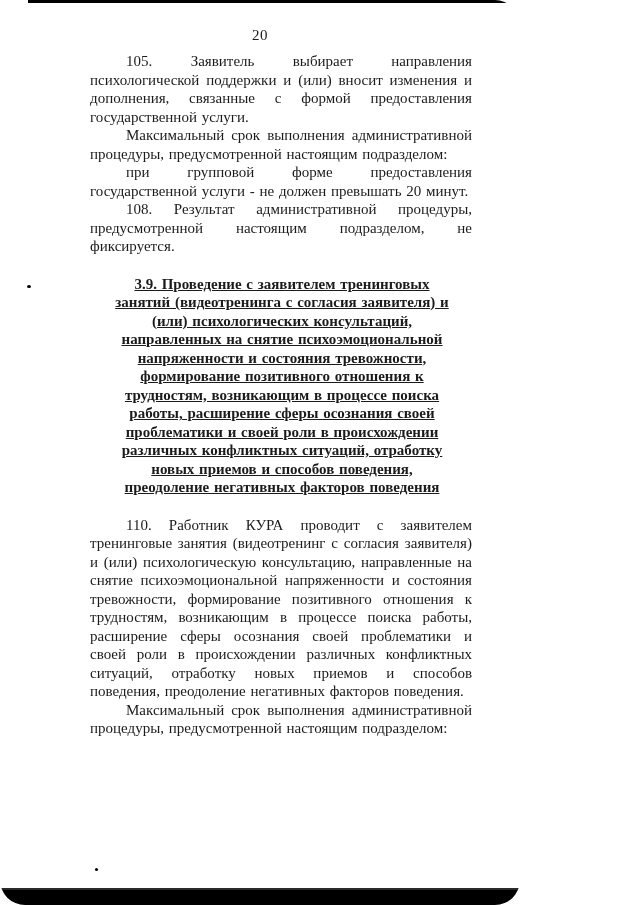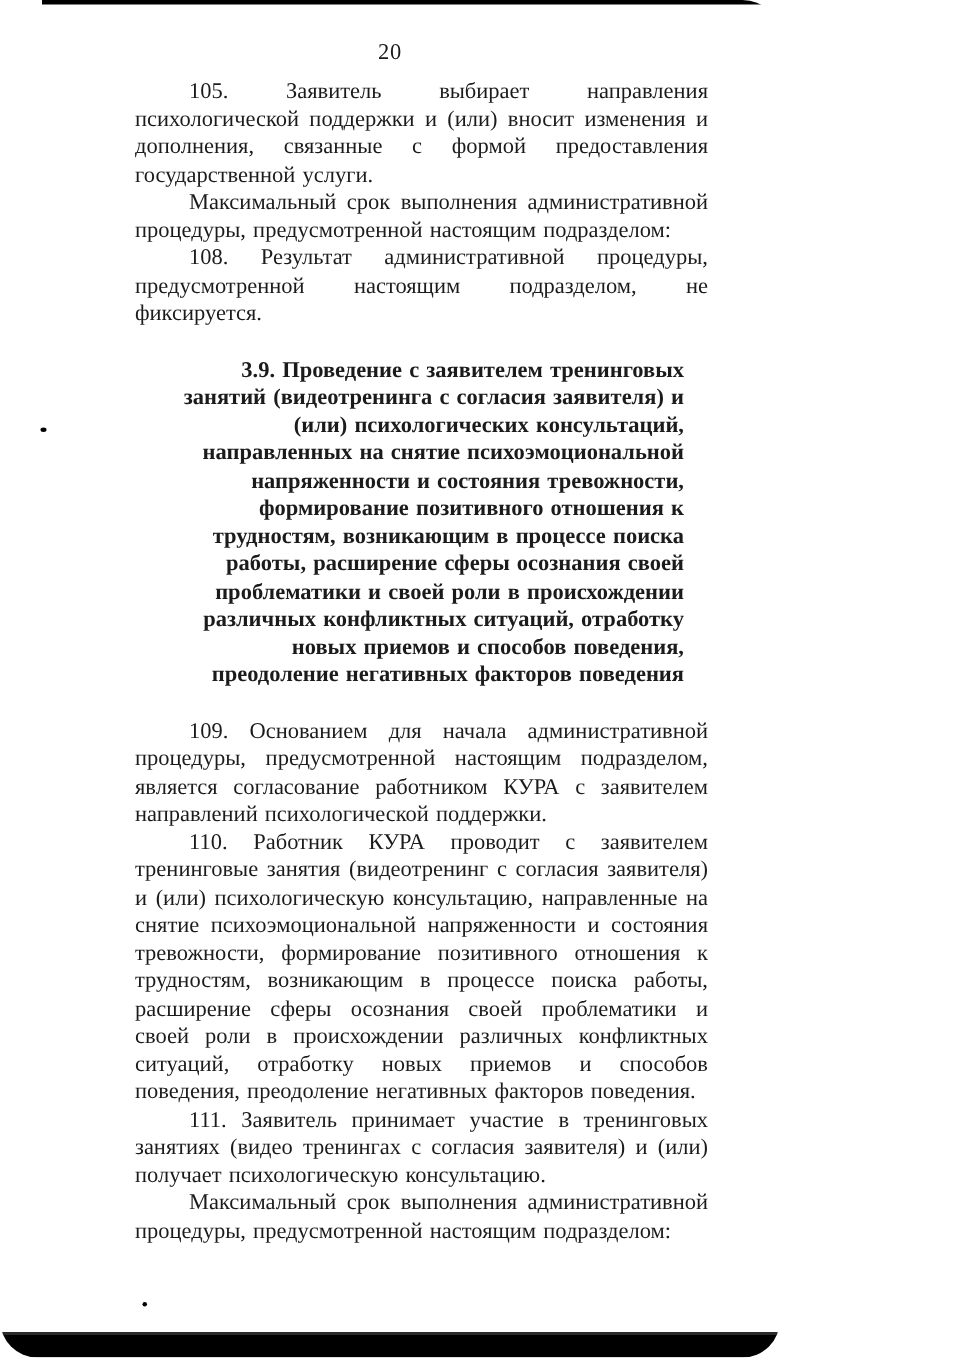--- a/index.html
+++ b/index.html
@@ -30,24 +30,25 @@
     line-height: 18.5px;
   }
   .doc-body p {
     margin: 0;
     text-align: justify;
     text-indent: 36px;
     word-spacing: 1px;
   }
   .doc-body p.heading {
     font-weight: bold;
-    text-align: right;
+    text-align: center;
     text-indent: 0;
     margin: 19px 16px 19px 18px;
     line-height: 18.5px;
+    text-decoration: underline;
   }
   
   .artifact {
     position: absolute;
     background: #000000;
   }
   .top-line { top: 0; left: 28px; width: 612px; height: 3px; }
   .top-tick { top: 3px; left: 594px; width: 3px; height: 6px; }
   .bottom-bar { bottom: 0; left: 0; width: 640px; height: 15px; }
   .bottom-bar-lip { bottom: 15px; left: 0; width: 640px; height: 2px; background: #2a2a2a; }
@@ -66,24 +67,23 @@
   <div class="artifact speck-left"></div>
   <div class="artifact speck-right-1"></div>
   <div class="artifact speck-right-2"></div>
   <div class="artifact speck-bottom"></div>
 
   <div class="page-number">20</div>
 
   <div class="doc-body">
     <p>105. Заявитель выбирает направления психологической поддержки и (или) вносит изменения и дополнения, связанные с формой предоставления государственной услуги.</p>
     <p>Максимальный срок выполнения административной процедуры, предусмотренной настоящим подразделом:</p>
+    <p>при групповой форме предоставления государственной услуги - не должен превышать 20 минут.</p>
     <p>108. Результат административной процедуры, предусмотренной настоящим подразделом, не фиксируется.</p>
     <p class="heading">3.9. Проведение с заявителем тренинговых занятий (видеотренинга с согласия заявителя) и (или) психологических консультаций, направленных на снятие психоэмоциональной напряженности и состояния тревожности, формирование позитивного отношения к трудностям, возникающим в процессе поиска работы, расширение сферы осознания своей проблематики и своей роли в происхождении различных конфликтных ситуаций, отработку новых приемов и способов поведения, преодоление негативных факторов поведения</p>
-    <p>109. Основанием для начала административной процедуры, предусмотренной настоящим подразделом, является согласование работником КУРА с заявителем направлений психологической поддержки.</p>
     <p>110. Работник КУРА проводит с заявителем тренинговые занятия (видеотренинг с согласия заявителя) и (или) психологическую консультацию, направленные на снятие психоэмоциональной напряженности и состояния тревожности, формирование позитивного отношения к трудностям, возникающим в процессе поиска работы, расширение сферы осознания своей проблематики и своей роли в происхождении различных конфликтных ситуаций, отработку новых приемов и способов поведения, преодоление негативных факторов поведения.</p>
-    <p>111. Заявитель принимает участие в тренинговых занятиях (видео тренингах с согласия заявителя) и (или) получает психологическую консультацию.</p>
     <p>Максимальный срок выполнения административной процедуры, предусмотренной настоящим подразделом:</p>
   </div>
 
   <div class="artifact bottom-bar-lip"></div>
   <div class="artifact bottom-bar"></div>
 
 </div>
 
 </body></html>

